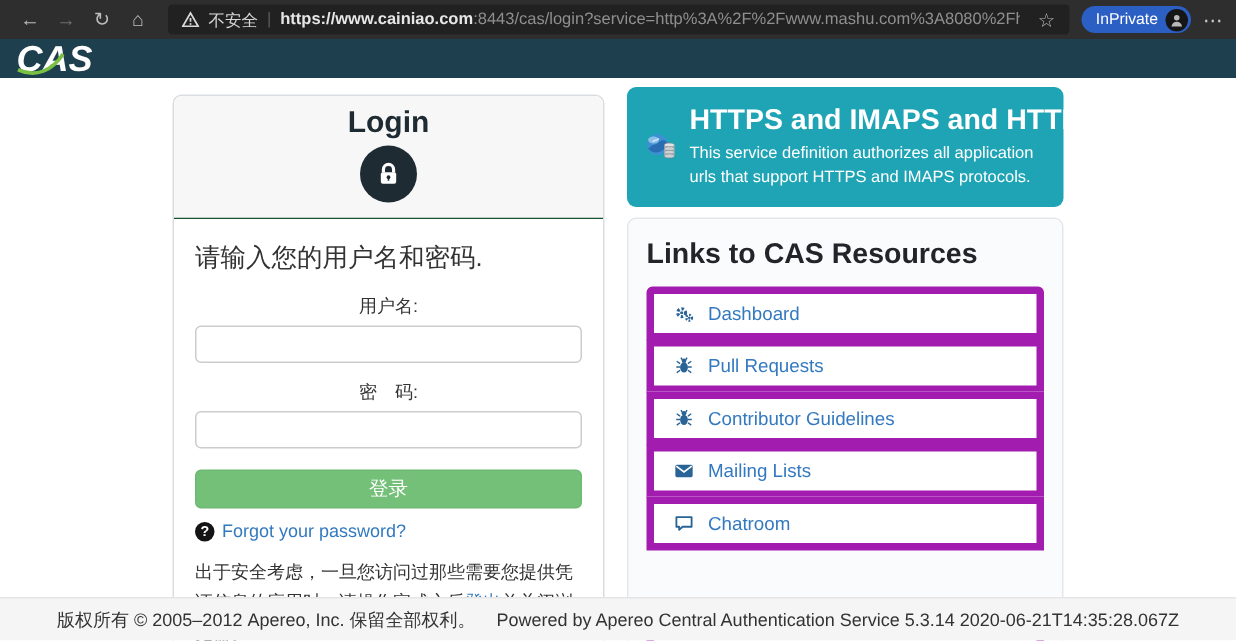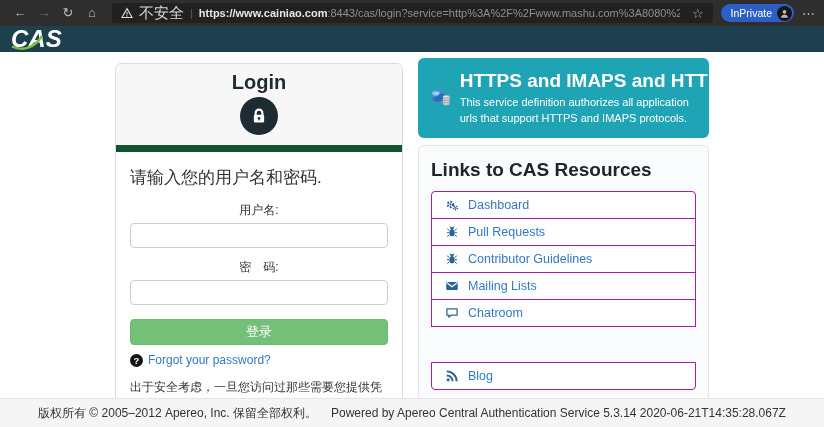--- a/index.html
+++ b/index.html
@@ -7,37 +7,37 @@
     width:824px; height:427px; overflow:hidden; position:relative;
     font-family:"Liberation Sans", sans-serif; background:#fff;
   }
   
   .browser-bar { height:26px; background:#2e2e2e; display:flex; align-items:center; padding:0 8px; }
   .nav-ico { color:#bdbdbd; font-size:13px; width:24px; text-align:center; cursor:default; line-height:26px; }
   .nav-ico.dim { color:#6e6e6e; }
   .addr-bar { flex:1; height:20px; margin:0 8px; background:#212121; border-radius:3px;
     display:flex; align-items:center; padding:0 9px; gap:6px; min-width:0; }
   .warn-ico { display:flex; flex:0 0 auto; }
-  .notsecure { color:#d6d6d6; font-size:15px; flex:0 0 auto; }
+  .notsecure { color:#d6d6d6; font-size:11px; flex:0 0 auto; }
   .addr-sep { color:#5a5a5a; font-size:11px; flex:0 0 auto; }
   .url-text { font-size:11px; color:#8f8f8f; white-space:nowrap; overflow:hidden; flex:1; }
   .url-text b { color:#e6e6e6; font-weight:600; }
   .star-ico { color:#b5b5b5; font-size:13px; flex:0 0 auto; margin-left:6px; }
   .inprivate-pill { height:18px; border-radius:9px; background:#2c5fc4; color:#fff;
     display:flex; align-items:center; gap:5px; padding:0 2px 0 10px; font-size:10.5px; flex:0 0 auto;text-align:right; }
   .pill-avatar { width:15px; height:15px; border-radius:50%; background:#161616; display:flex;
     align-items:center; justify-content:center; overflow:hidden; }
   .dots-ico { color:#cfcfcf; font-size:13px; margin-left:8px; letter-spacing:1px; }
   
   .site-header { height:26px; background:#1e3f4e; display:flex; align-items:center; padding:0 9px; }
   
   .content { padding-top:6px; }
   .cols { width:594px; margin:0 auto; display:flex; gap:15px; align-items:flex-start; }
   .login-card { width:288px; border:1px solid #d9dde1; border-radius:6px; background:#fff; margin-top:5px; }
-  .login-head { background:#f7f7f7; border-bottom:7px solid #14532d; border-radius:6px 6px 0 0;
+  .login-head { background:#f7f7f7; border-bottom:1px solid #14532d; border-radius:6px 6px 0 0;
     text-align:center; padding:7px 0 10px; }
   .login-title { font-size:20px; font-weight:bold; color:#1e2b33; }
   .lock-badge { width:38px; height:38px; border-radius:50%; background:#1e2b33;
     margin:3px auto 0; display:flex; align-items:center; justify-content:center; }
   .login-body { padding:12px 14px 12px; }
   .intro { font-size:17px; color:#333; margin:2px 0 13px; }
   .field-label { font-size:12px; color:#333; margin:0 0 4px; display:block;text-align:center; }
   .text-input { width:100%; height:25px; border:1px solid #ccc; border-radius:4px; margin-bottom:11px;
     font-size:13px; padding:0 8px; outline:none; background:#fff; }
   .submit-btn { width:100%; height:26px; background:#74c078; border:1px solid #6cb971; border-radius:4px;
@@ -49,21 +49,21 @@
   .note { font-size:12px; color:#333; line-height:1.7; margin-top:10px; }
   
   .right-col { width:291px; display:flex; flex-direction:column; gap:7px; }
   .banner { background:#1fa4b5; border-radius:6px; height:80px; padding:10px 12px; color:#fff;
     display:flex; gap:8px; align-items:center; }
   .banner-txt { min-width:0; }
   .banner-title { font-size:19px; font-weight:bold; margin-bottom:3px; white-space:nowrap; }
   .banner-desc { font-size:11px; line-height:1.4; }
   .links-card { background:#fafbfc; border:1px solid #e4e7ea; border-radius:6px; padding:12px; }
   .links-title { font-size:19px; font-weight:600; color:#212529; margin:1px 0 10px; }
-  .link-row { background:#fff; border:1px solid #a21caf; padding:6px 12px; margin-top:-1px;
+  .link-row { background:#fff; border:5px solid #a21caf; padding:6px 12px; margin-top:-1px;
     display:flex; align-items:flex-start; gap:9px; font-size:12.5px; cursor:pointer; }
   .link-row:first-child { margin-top:0; border-radius:4px 4px 0 0; }
   .link-row:last-child { border-radius:0 0 4px 4px;margin-top:35px; }
   .link-ico { color:#2a6496; display:flex; width:15px; justify-content:center; flex:0 0 auto; }
   
   .footer { position:absolute; left:0; right:0; bottom:0; height:29px; background:#f5f5f5;
     border-top:1px solid #e5e5e5; display:flex; align-items:center; justify-content:center;
     gap:14px; font-size:12px; color:#333; }
 </style>
 </head>

